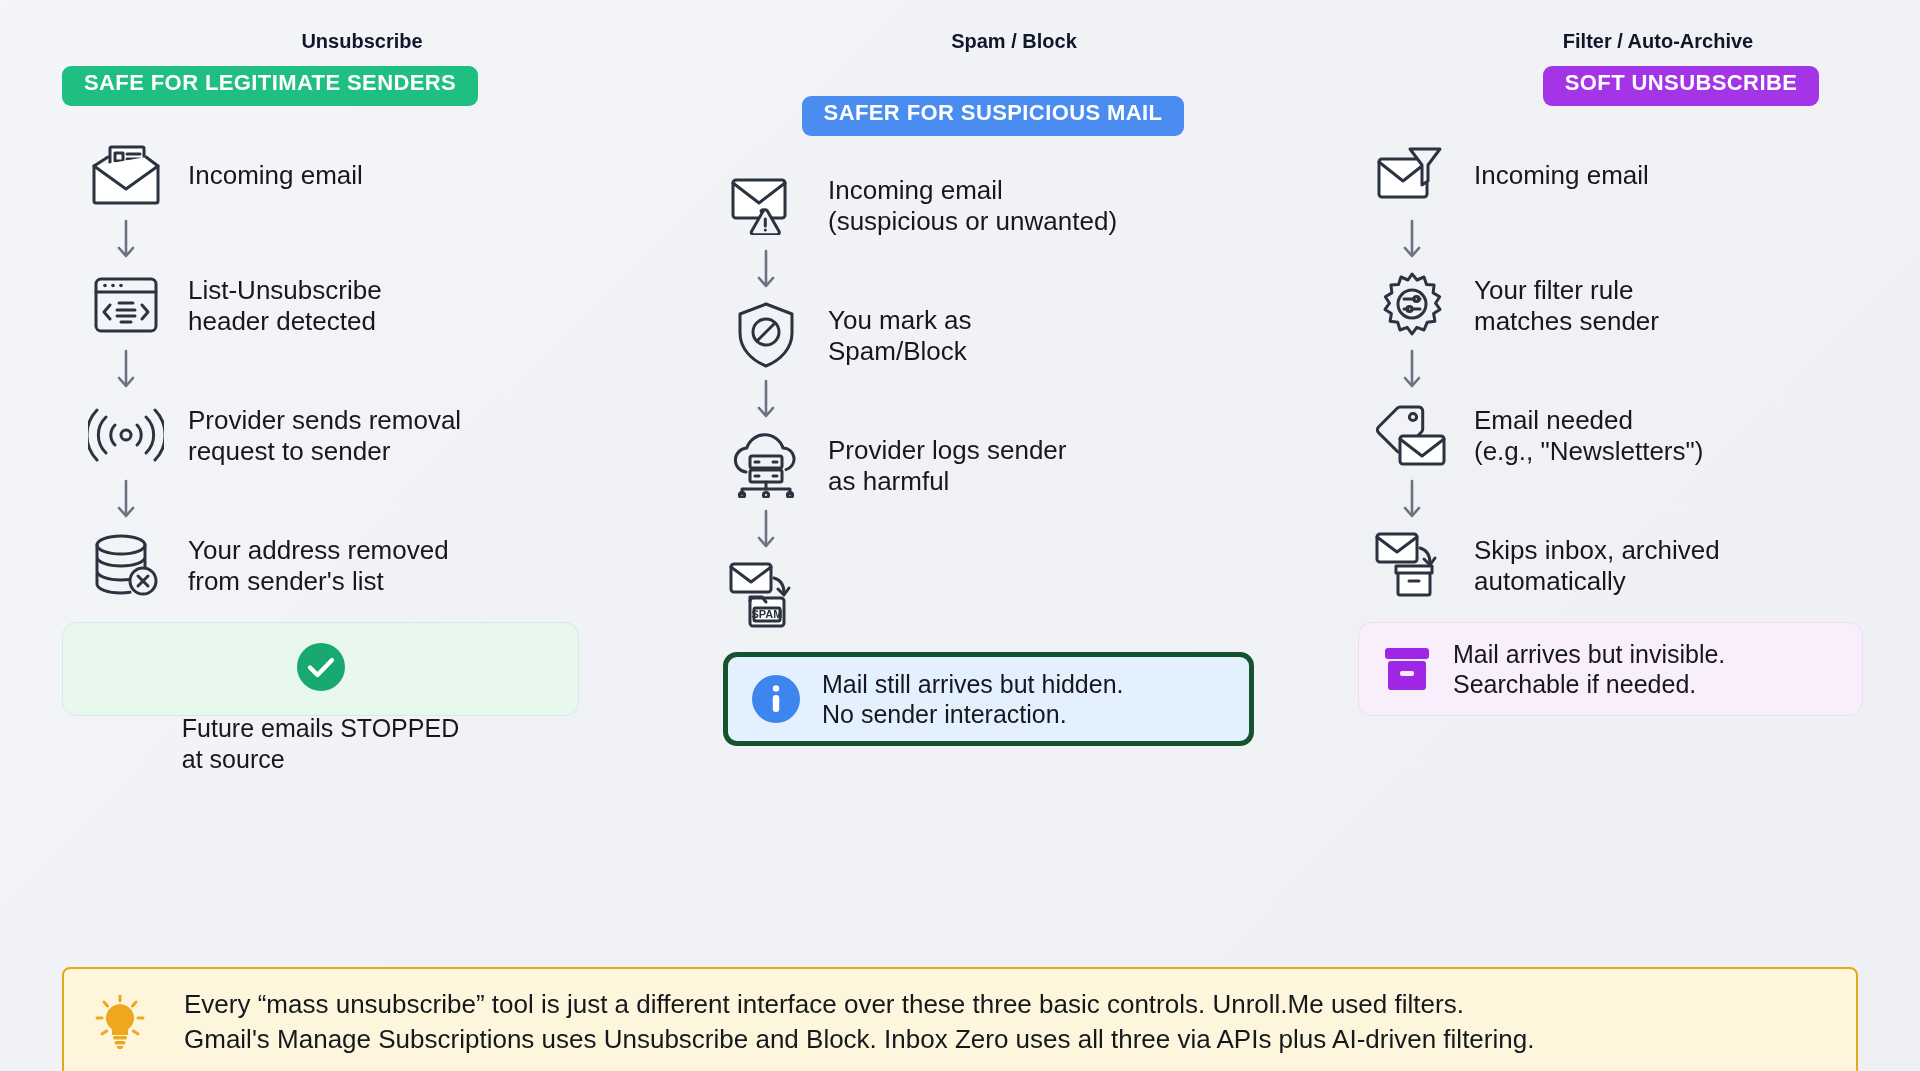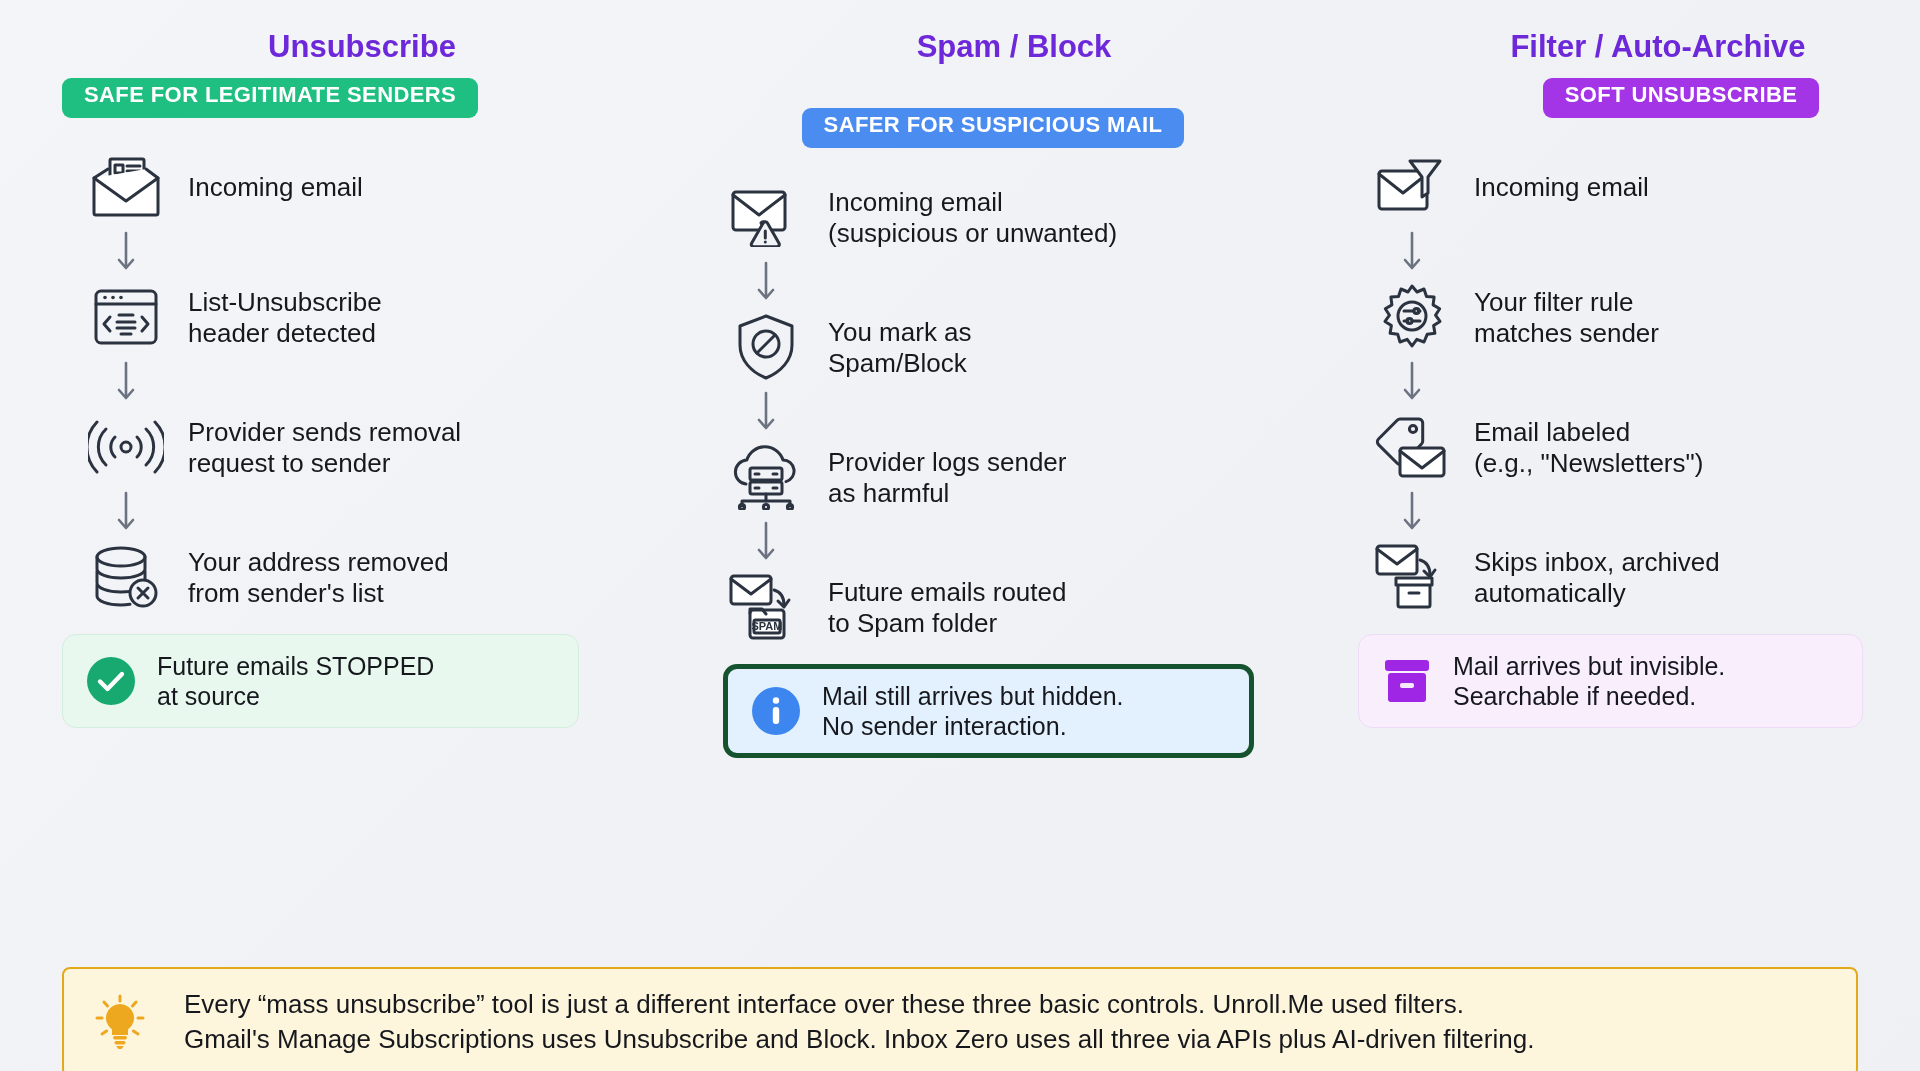--- a/index.html
+++ b/index.html
@@ -46,23 +46,23 @@
   .column {
     width: 600px;
     flex: 0 0 600px;
     position: relative;
   }
   .column.col2 { margin-left: 52px; }
   .column.col3 { margin-left: 44px; }
 
   .col-head {
     text-align: center;
-    font-size: 31px;
+    font-size: 20px;
     font-weight: bold;
-    color: #6d28d9;
+    color: #0f172a;
     line-height: 1.1;
     margin-bottom: 14px;
   }
   .col2 .col-head, .col3 .col-head { }
 
   .badge-row { display: flex; justify-content: flex-start; }
   .col2 .badge-row { justify-content: center; padding-right: 42px; margin-top: 44px; }
   .col3 .badge-row { justify-content: center; padding-left: 46px; }
 
   .badge {
@@ -122,21 +122,21 @@
     gap: 20px;
     border-radius: 14px;
     padding: 18px 22px;
     margin-top: 18px;
     width: 517px;
     height: 94px;
   }
   .col2 .outcome { width: 531px; margin-left: 9px; }
   .col3 .outcome { width: 505px; }
 
-  .outcome.green  { background: #e8f8ef; border: 1px solid #d2eedd; }
+  .outcome.green  { background: #e8f8ef; border: 1px solid #d2eedd; flex-direction: column; }
   .outcome.blue   { background: #e3f0fd; border: 5px solid #14532d; }
   .outcome.purple { background: #f8eefc; border: 1px solid #eedcf7; }
 
   .outcome-icon {
     width: 52px; flex: 0 0 52px;
     display: flex; align-items: center; justify-content: center;
   }
   .outcome-text {
     font-size: 25px;
     line-height: 1.22;
@@ -361,22 +361,20 @@
               <rect x="3" y="4" width="40" height="28" rx="3" fill="#fff"></rect>
               <path d="M3 7l20 15L43 7"></path>
               <path d="M46 18c7 2 10 8 10 15"></path>
               <path d="M50 29l6 6 5-7"></path>
               <rect x="22" y="38" width="34" height="28" rx="3" fill="#fff"></rect>
               <path d="M22 41v-4h12l4 5"></path>
               <text x="39" y="58" font-family="'Liberation Sans', sans-serif" font-size="11" font-weight="bold" fill="#2b3240" stroke="none" text-anchor="middle">SPAM</text>
               <rect x="26" y="48" width="26" height="13" rx="1.5"></rect>
             </svg>
           </div>
-          <div class="step-text">Future emails routed
-to Spam folder</div>
         </div>
 
       </div>
 
       <div class="outcome blue">
         <div class="outcome-icon">
           <svg width="50" height="50" viewBox="0 0 50 50">
               <circle cx="25" cy="25" r="24" fill="#3d86ef"></circle>
               <circle cx="25" cy="14.5" r="3.2" fill="#fff"></circle>
               <rect x="21.8" y="21" width="6.4" height="17" rx="3" fill="#fff"></rect>
@@ -437,21 +435,21 @@
 
         <div class="step">
           <div class="step-icon">
             <svg width="76" height="64" viewBox="0 0 76 64" fill="none" stroke="#2b3240" stroke-width="3" stroke-linecap="round" stroke-linejoin="round">
               <path d="M45 4H26a4 4 0 0 0-2.8 1.2L4.5 24a4 4 0 0 0 0 5.6l18.7 18.7a4 4 0 0 0 5.6 0L47.5 29a4 4 0 0 0 1.2-2.8V8a4 4 0 0 0-3.7-4z" fill="#f2f3f6"></path>
               <circle cx="39" cy="14" r="3.6"></circle>
               <rect x="26" y="33" width="44" height="28" rx="3" fill="#fff"></rect>
               <path d="M26 36l22 17 22-17"></path>
             </svg>
           </div>
-          <div class="step-text">Email labeled
+          <div class="step-text">Email needed
 (e.g., "Newsletters")</div>
         </div>
 
         <div class="connector">
           <svg width="22" height="44" viewBox="0 0 22 44" fill="none" stroke="#6b7280" stroke-width="2.6" stroke-linecap="round" stroke-linejoin="round">
               <path d="M11 3v34"></path>
               <path d="M4 30l7 8 7-8"></path>
             </svg>
         </div>
 

